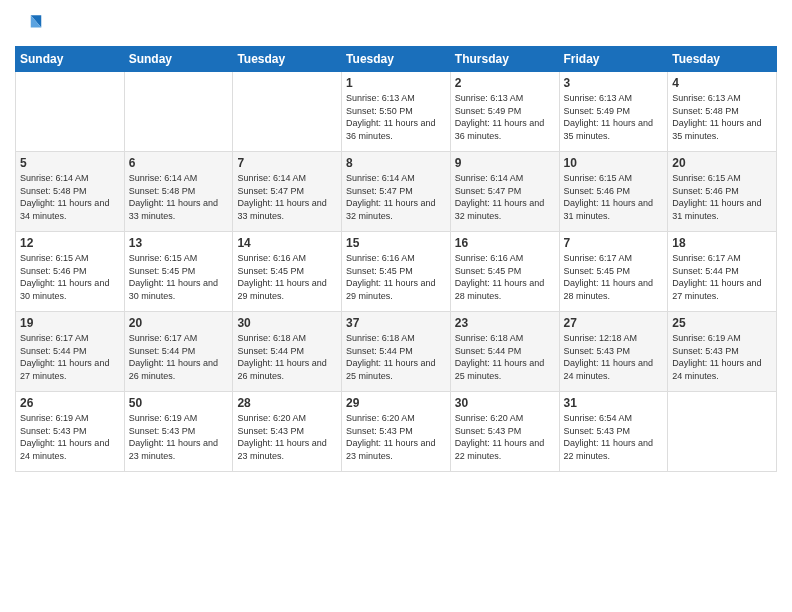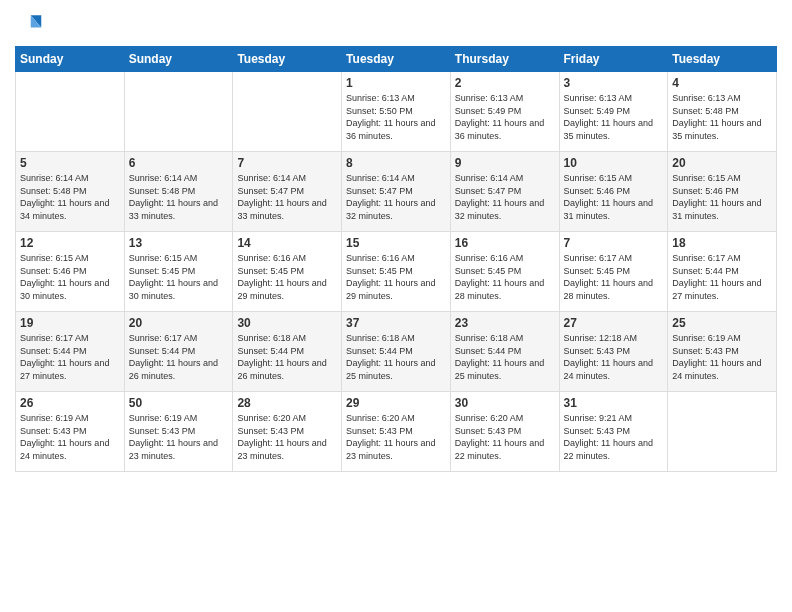--- a/index.html
+++ b/index.html
@@ -315,21 +315,21 @@
 Daylight: 11 hours and 23 minutes.</div>
           </td>
           <td>
             <span class="day-number">30</span>
             <div class="day-info">Sunrise: 6:20 AM
 Sunset: 5:43 PM
 Daylight: 11 hours and 22 minutes.</div>
           </td>
           <td>
             <span class="day-number">31</span>
-            <div class="day-info">Sunrise: 9:21 AM
+            <div class="day-info">Sunrise: 6:54 AM
 Sunset: 5:43 PM
 Daylight: 11 hours and 22 minutes.</div>
           </td>
           <td></td>
         </tr>
       </tbody>
   </table>
 </div>
 
 </body></html>

